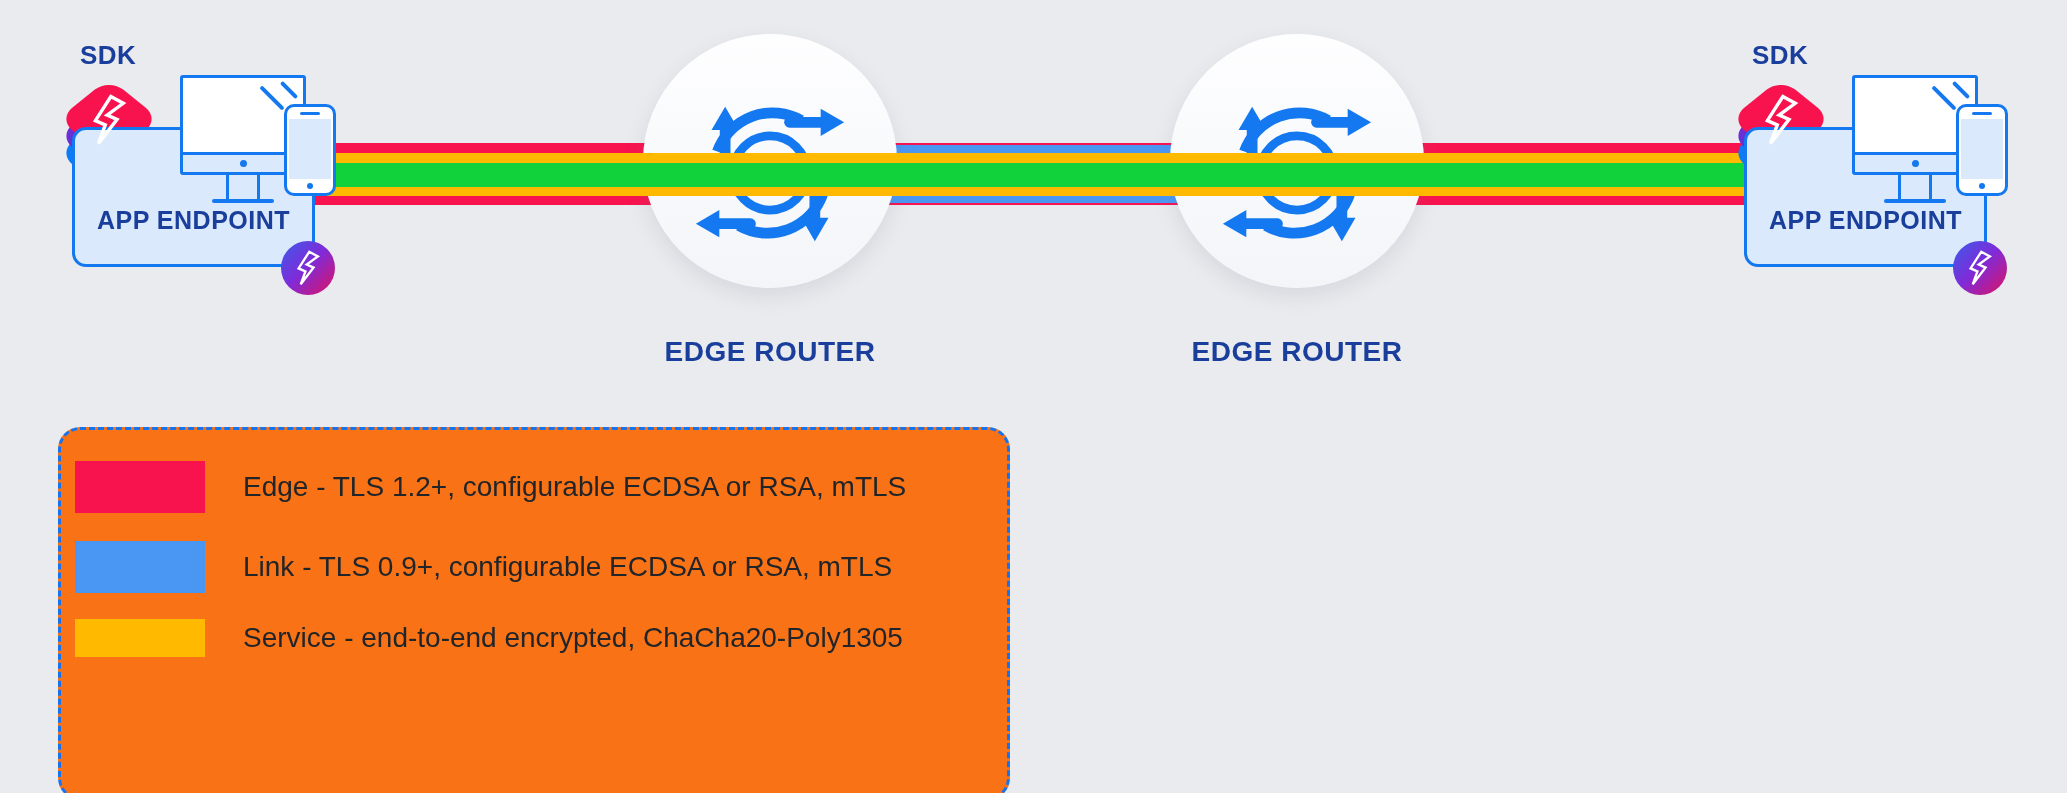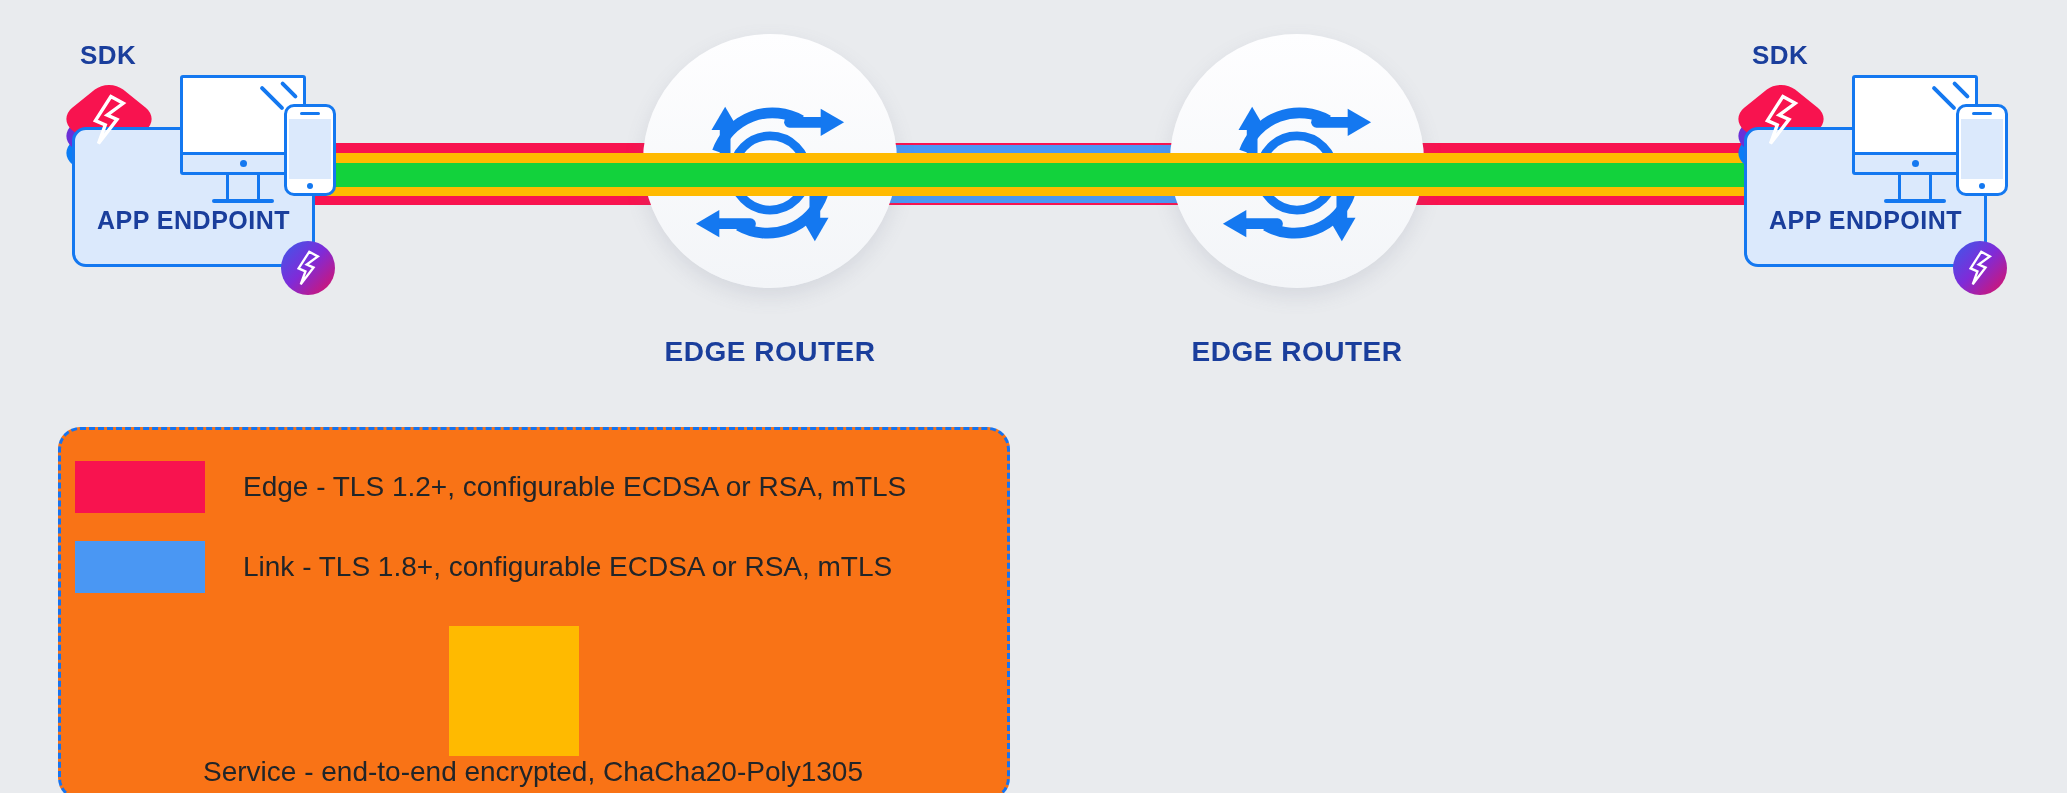--- a/index.html
+++ b/index.html
@@ -101,21 +101,21 @@
   .badge-bolt { width:26px; height:36px; }
 
   
   .legend-box {
     position:absolute; left:58px; top:427px; width:952px; height:373px;
     background:#f97316; border:3px dashed #1673EF; border-radius:22px; z-index:7;
   }
   .legend-row { position:absolute; left:14px; right:16px; display:flex; align-items:center; }
   .legend-row-1 { top:31px;  height:52px; }
   .legend-row-2 { top:111px; height:52px; }
-  .legend-row-3 { top:196px; height:38px;flex-direction:column; }
+  .legend-row-3 { top:189px; height:38px; }
   .legend-row-4 { top:258px; height:24px; }
   .legend-swatch { width:130px; flex:0 0 130px; margin-right:38px; }
   .legend-swatch.h52 { height:52px; }
   .legend-swatch.h38 { height:38px; }
   .legend-swatch.h24 { height:24px; }
   .legend-label { color:#212529; font-size:28px; font-weight:500; white-space:nowrap; }
 
   .icon-stroke { stroke:#1478F0; fill:none; }
 </style>
 </head>
@@ -247,19 +247,19 @@
   </div>
 </div>
 
 <div class="legend-box">
   <div class="legend-row legend-row-1">
     <div class="legend-swatch h52" style="background-color: rgb(248, 19, 79);"></div>
     <div class="legend-label">Edge - TLS 1.2+, configurable ECDSA or RSA, mTLS</div>
   </div>
   <div class="legend-row legend-row-2">
     <div class="legend-swatch h52" style="background-color: rgb(74, 151, 243);"></div>
-    <div class="legend-label">Link - TLS 1.8+, configurable ECDSA or RSA, mTLS</div>
+    <div class="legend-label">Link - TLS 0.9+, configurable ECDSA or RSA, mTLS</div>
   </div>
   <div class="legend-row legend-row-3">
     <div class="legend-swatch h38" style="background-color: rgb(255, 186, 0);"></div>
     <div class="legend-label">Service - end-to-end encrypted, ChaCha20-Poly1305</div>
   </div>
 </div>
 
 </body></html>

